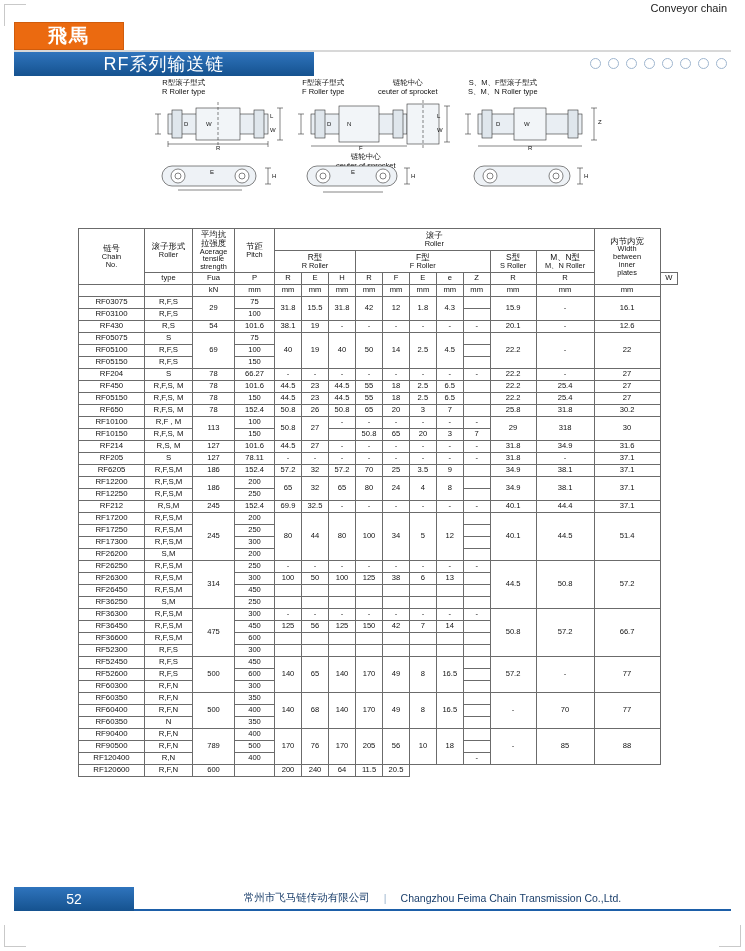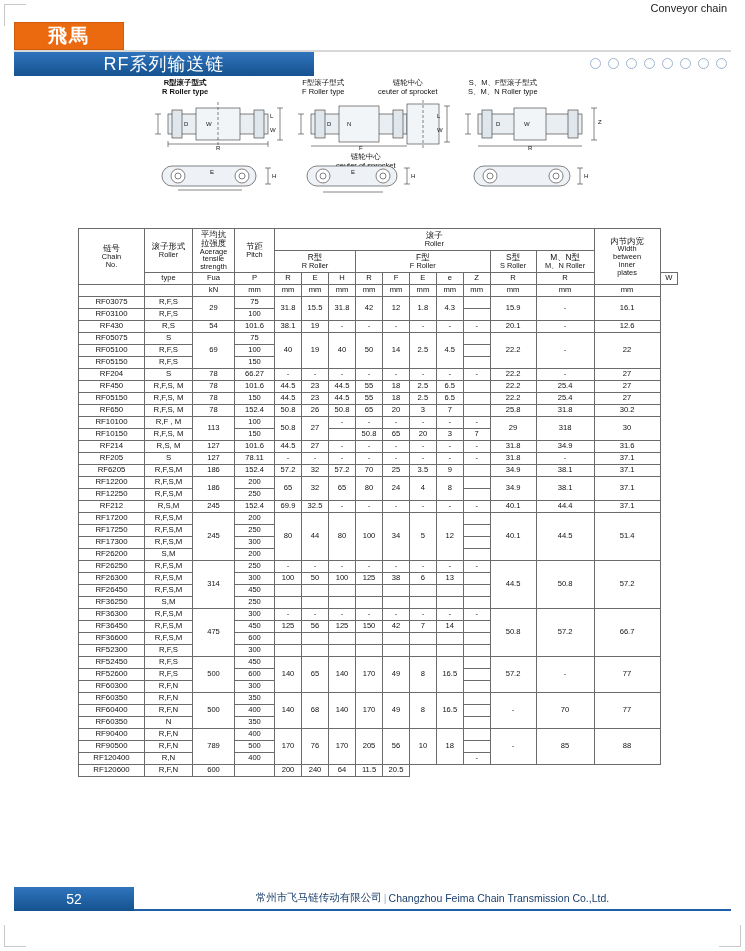--- a/index.html
+++ b/index.html
@@ -144,21 +144,21 @@
     width: 120px; height: 24px;
     background: #1d5fa8;
     background: linear-gradient(180deg,#2f74bd 0%, #15528f 100%);
     color:#fff; font-size: 14px;
     display:flex; align-items:center; justify-content:center;
   }
   .footer .bar-right {
     flex:1; height: 24px;
     border-bottom: 2px solid #1d5fa8;
     display:flex; align-items:center; justify-content:center;
-    gap: 2px;
+    gap: 14px;
     font-size: 10.5px; color: #1b3f6b;
   }
   .footer .sep { color:#9bb4cd; }
   
   .corner {
     position:absolute; width:22px; height:22px;
   }
   .corner.tl { top:4px; left:4px; border-top:1px solid #c9c9c9; border-left:1px solid #c9c9c9; }
   .corner.bl { bottom:4px; left:4px; border-bottom:1px solid #c9c9c9; border-left:1px solid #c9c9c9; }
   .corner.br { bottom:4px; right:4px; border-bottom:1px solid #c9c9c9; border-right:1px solid #c9c9c9; }
@@ -190,21 +190,21 @@
     <span class="c"></span>
     <span class="c"></span>
     <span class="c"></span>
     <span class="c"></span>
     <span class="c"></span>
     <span class="c"></span>
   </div>
 
   <div class="figures">
 
-    <div class="fig" style="left:12px; top:0;font-weight:bold;">
+    <div class="fig" style="left:12px; top:0;">
       <div class="lbl">R型滚子型式</div>
       <div class="lbl">R Roller type</div>
     </div>
     <div class="fig-group" style="left:0px; top:22px;">
       <svg class="diag" width="140" height="50" viewBox="0 0 140 50">
         <g fill="none" stroke="#333" stroke-width="0.6">
           <rect x="18" y="14" width="100" height="20" fill="#e9eef3"></rect>
           <rect x="22" y="10" width="10" height="28" fill="#dfe6ec"></rect>
           <rect x="104" y="10" width="10" height="28" fill="#dfe6ec"></rect>
           <rect x="46" y="8" width="44" height="32" fill="#f2f5f8"></rect>

